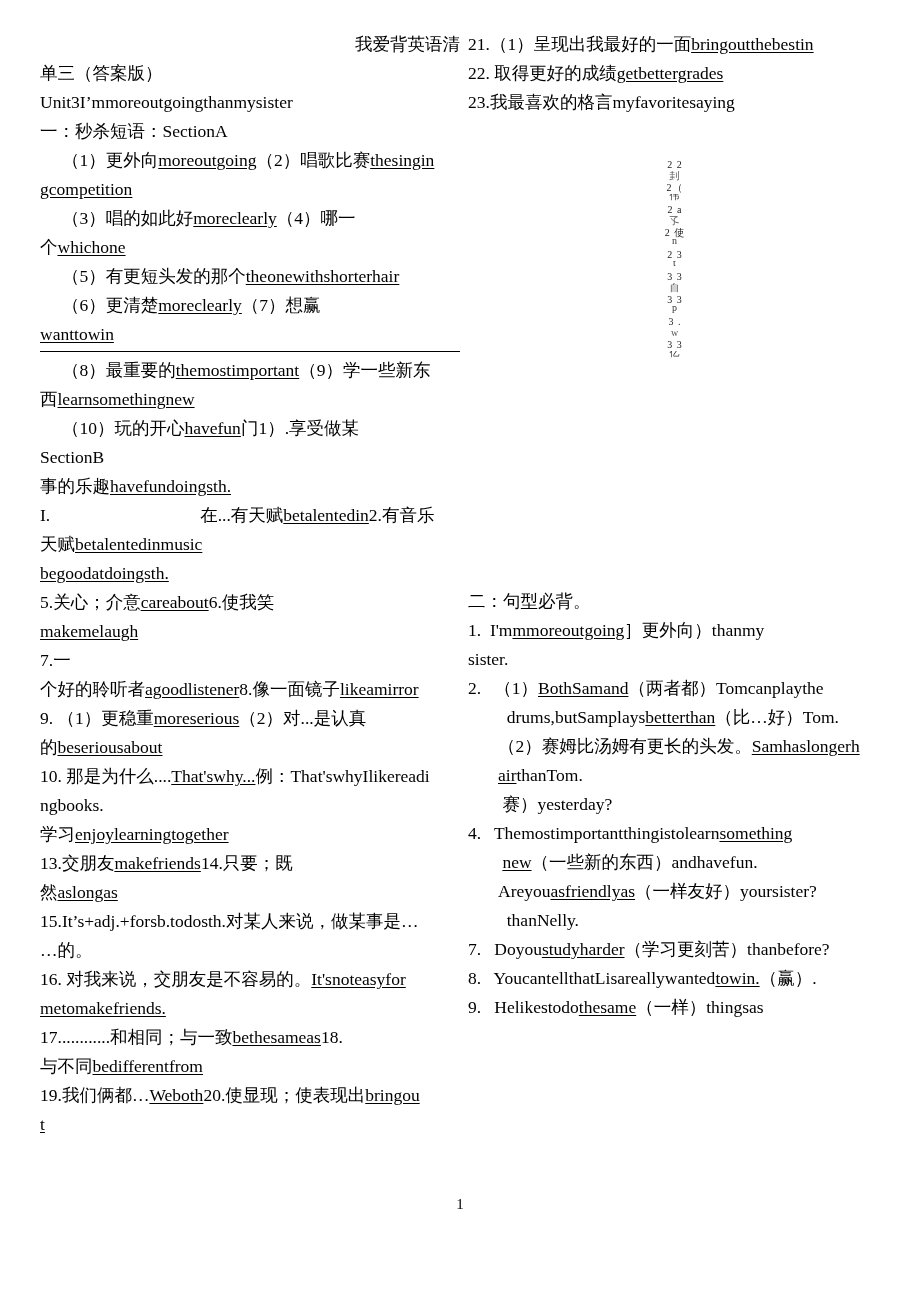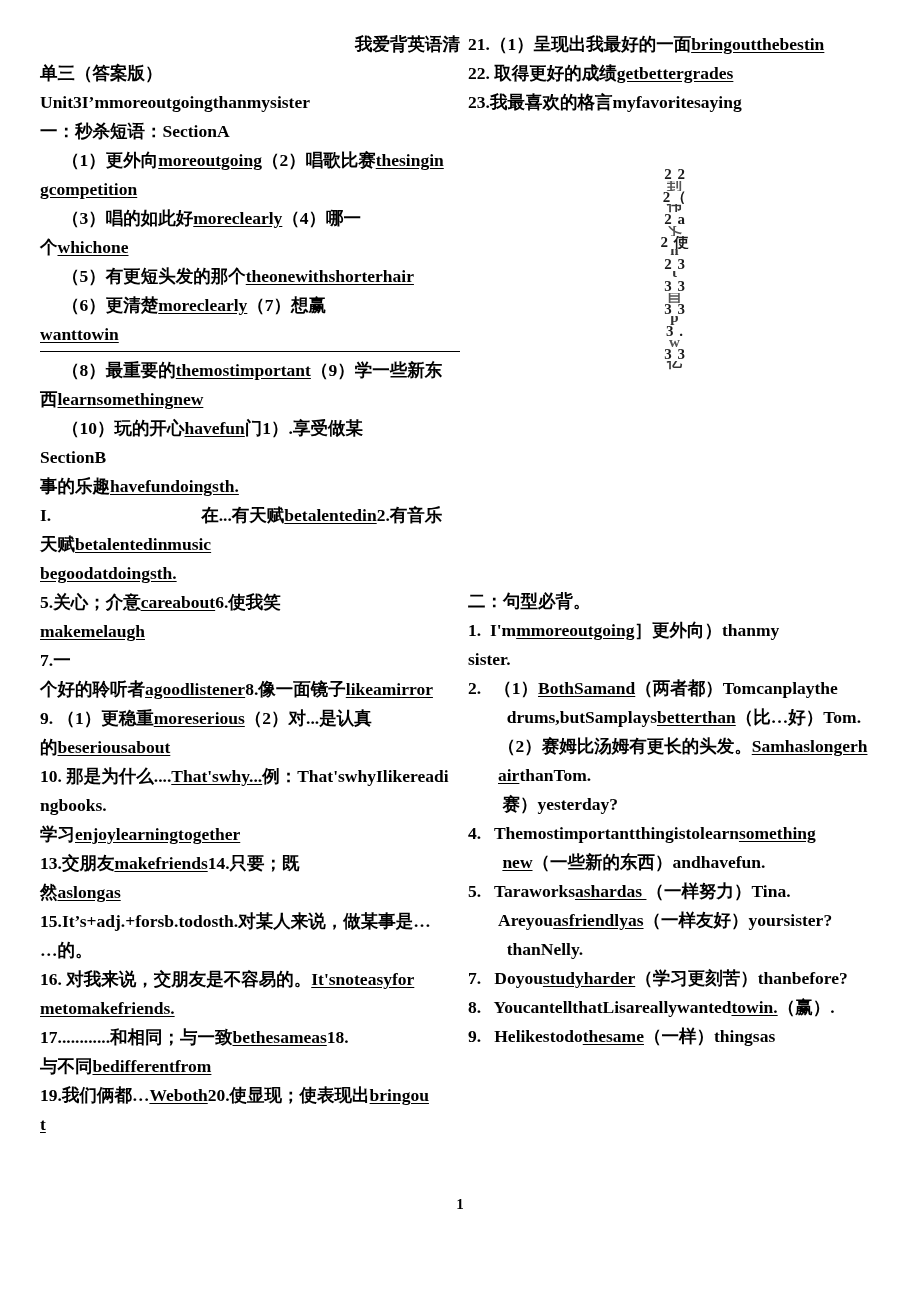--- a/index.html
+++ b/index.html
@@ -13,21 +13,20 @@
     position: relative;
     font-family: "Liberation Serif", "DejaVu Serif", serif;
     color: #000000;
     overflow: hidden;
   }
   .page {
     position: absolute;
     left: 0; top: 0;
     width: 799px;
     height: 1301px;
-    font-weight: bold;
   }
   .col {
     position: absolute;
     top: 30px;
     width: 420px;
   }
   .col-left  { left: 40px;  }
   .col-right { left: 468px; }
 
   .ln {
@@ -66,23 +65,23 @@
     width: 920px;
     text-align: center;
     font-size: 15px;
     color: #000;
   }
 
   
   .garble {
     position: absolute;
     left: 645px;
-    top: 168px;
+    top: 158px;
     width: 60px;
-    font-size: 15px;
+    font-size: 10px;
     line-height: 13px;
     text-align: center;
     color: #1a1a1a;
     letter-spacing: 1px;
     overflow: hidden;
   }
   .garble .g {
     height: 13px;
     overflow: hidden;
     white-space: nowrap;
@@ -185,21 +184,20 @@
     <div class="ln hang">2.&nbsp;&nbsp; （1）<u>BothSamand</u>（两者都）Tomcanplaythe</div>
     <div class="ln hang2">&nbsp;&nbsp;drums,butSamplays<u>betterthan</u>（比…好）Tom.</div>
     <div class="ln hang2">（2）赛姆比汤姆有更长的头发。<u>Samhaslongerh</u></div>
     <div class="ln hang2"><u>air</u>thanTom.</div>
 
     <div class="ln hang2">&nbsp;赛）yesterday?</div>
 
     <div class="ln hang">4.&nbsp;&nbsp; Themostimportantthingistolearn<u>something</u></div>
     <div class="ln hang2">&nbsp;<u>new</u>（一些新的东西）andhavefun.</div>
 
-    <div class="ln hang">5.&nbsp;&nbsp; Taraworks<u>ashardas&nbsp;</u>（一样努力）Tina.</div>
     <div class="ln hang2">Areyou<u>asfriendlyas</u>（一样友好）yoursister?</div>
 
     <div class="ln hang2">&nbsp;&nbsp;thanNelly.</div>
 
     <div class="ln hang">7.&nbsp;&nbsp; Doyou<u>studyharder</u>（学习更刻苦）thanbefore?</div>
 
     <div class="ln hang">8.&nbsp;&nbsp; YoucantellthatLisareallywanted<u>towin.</u>（赢）.</div>
 
     <div class="ln hang">9.&nbsp;&nbsp; Helikestodo<u>thesame</u>（一样）thingsas</div>
 

